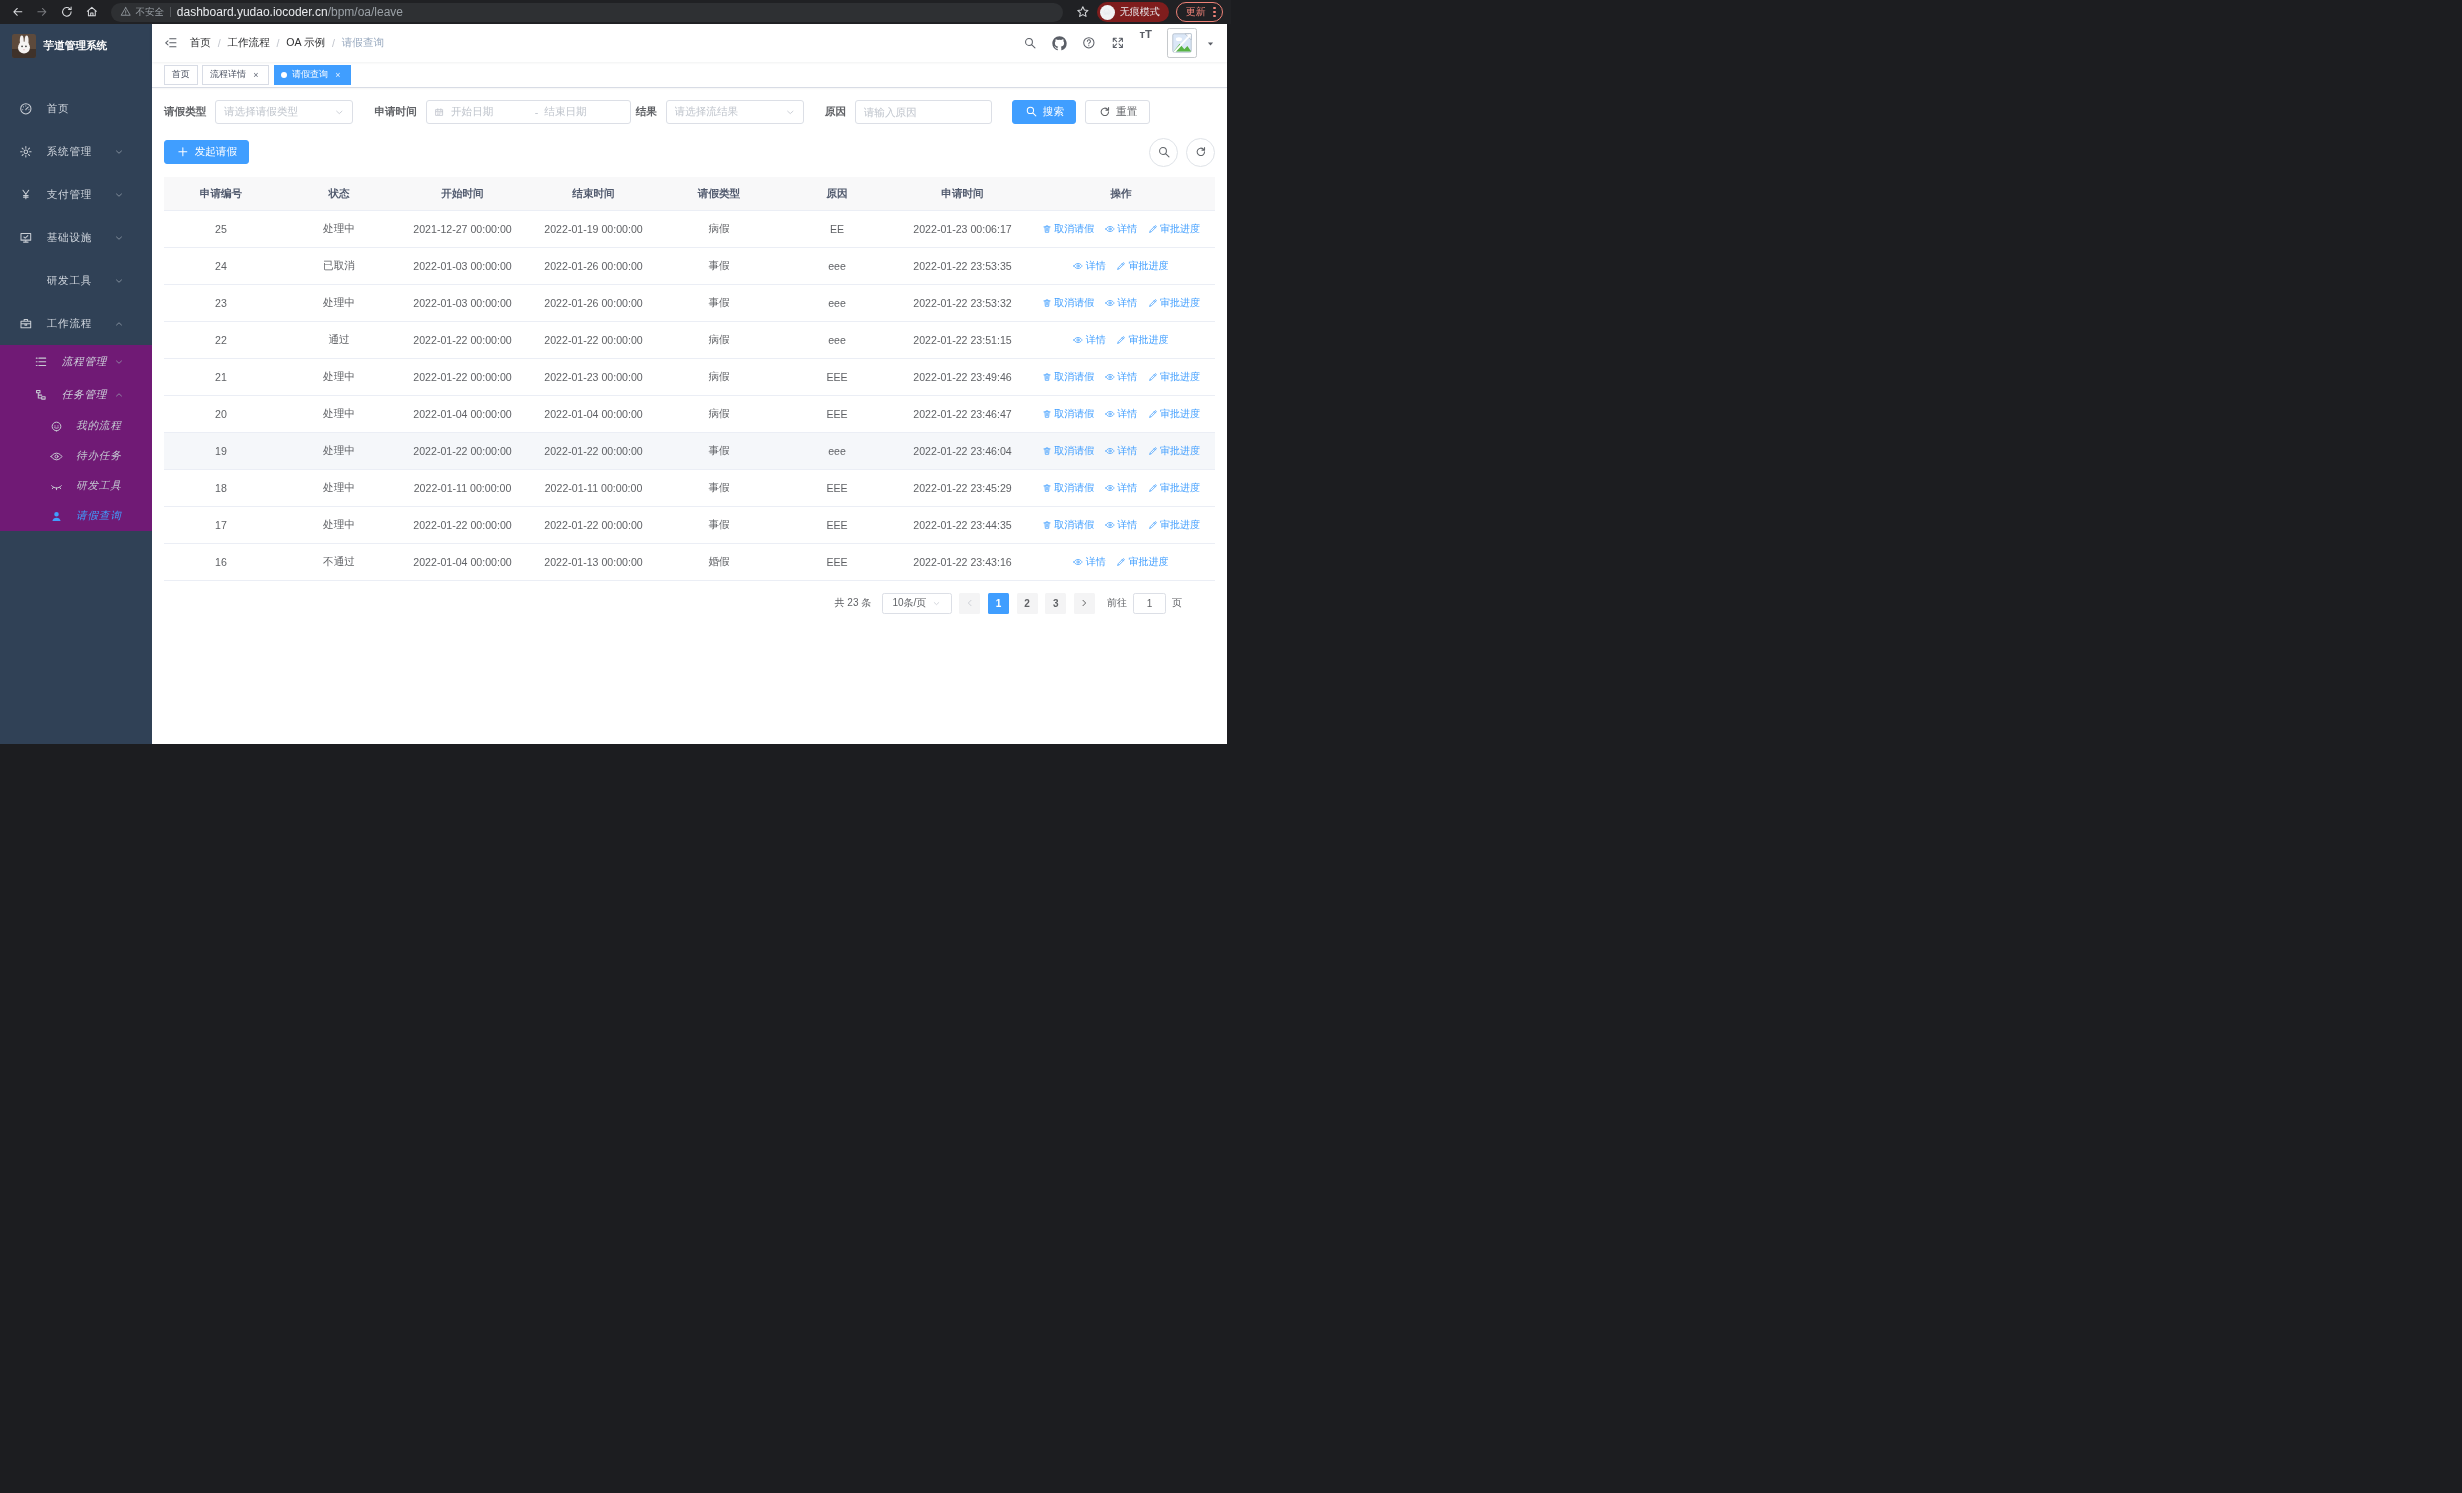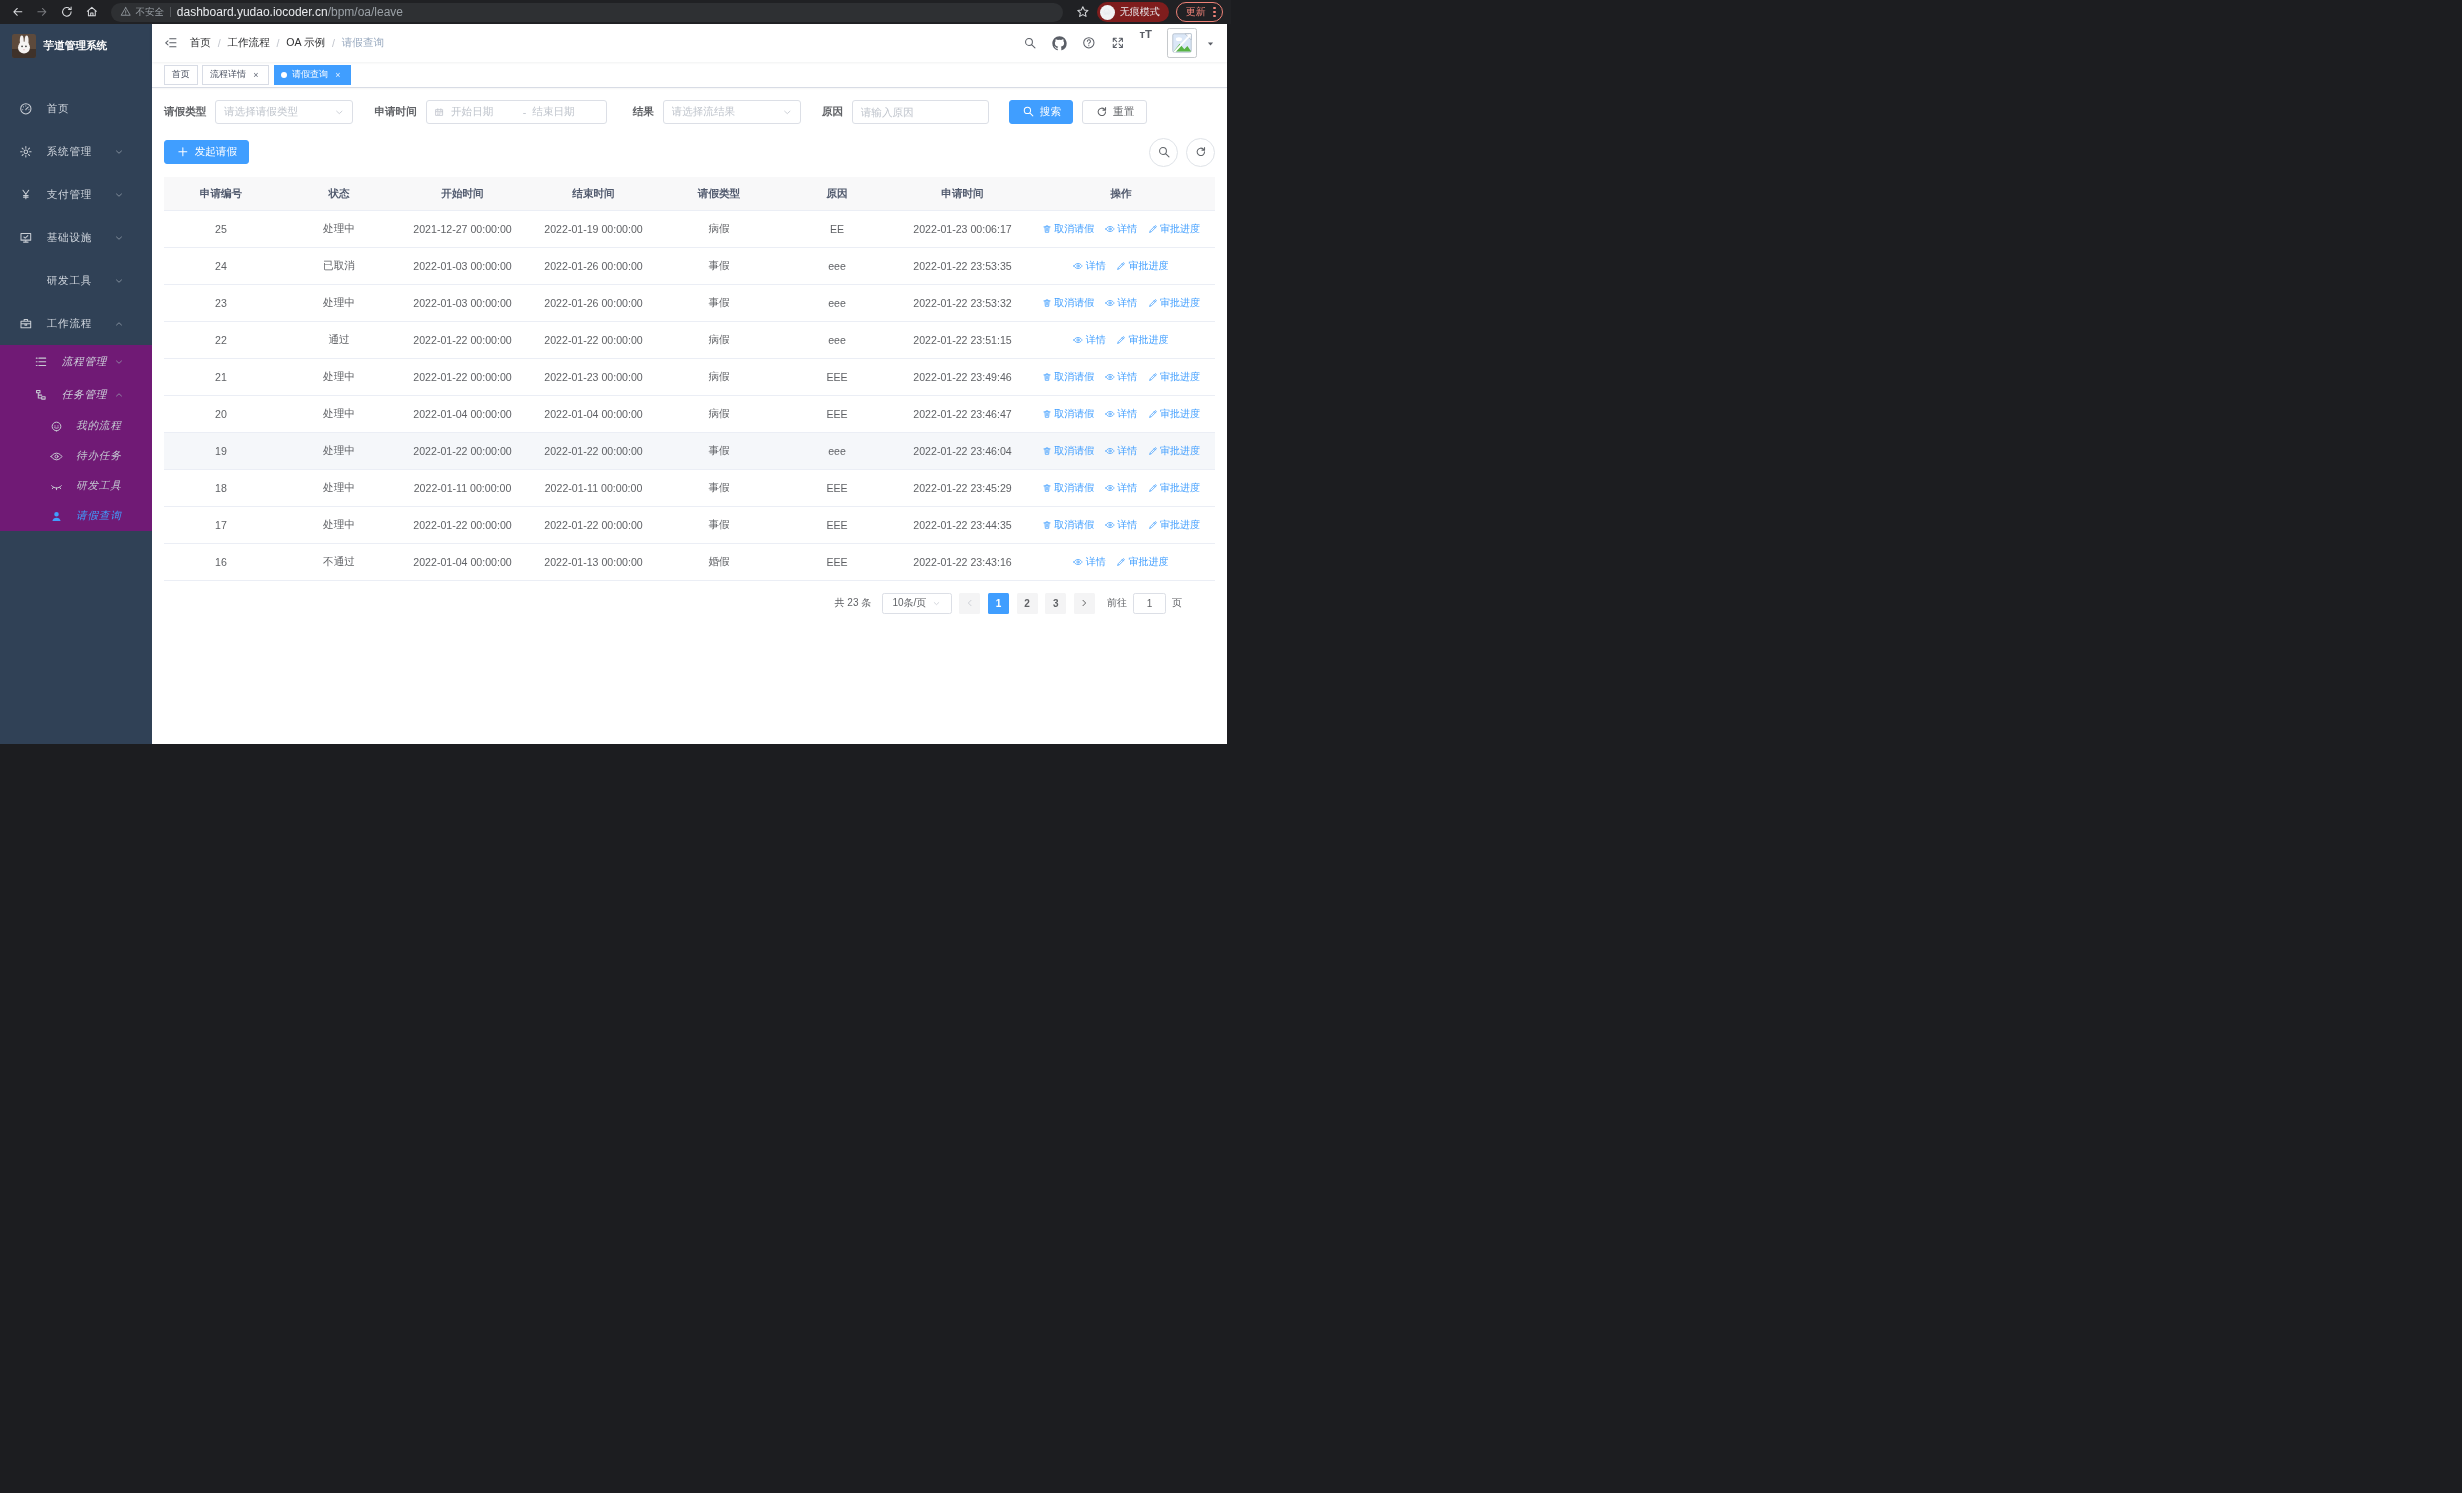--- a/index.html
+++ b/index.html
@@ -74,21 +74,21 @@
   .tag .close{ font-size:9px; width:10.6px; height:10.6px; border-radius:50%; display:inline-flex; align-items:center; justify-content:center; color:inherit; opacity:.85;}
 
   
   .content{ flex:1; padding:12px; overflow:hidden; background:#fff;}
   .filter-row{ display:flex; align-items:center; margin-bottom:13.7px; }
   .f-label{ font-size:10.6px; font-weight:600; color:#606266; margin-right:9px; white-space:nowrap;}
   .ctl{ height:24px; border:0.8px solid #dcdfe6; border-radius:3px; background:#fff; display:flex; align-items:center; font-size:10.6px; color:#606266; padding:0 7.6px;}
   .ctl .ph{ color:#bfc4cc; flex:1; white-space:nowrap; overflow:hidden;}
   .ctl .chev{ color:#c0c4cc; }
   .sel-leave{ width:138px; margin-right:21px;}
-  .date-range{ width:181px; margin-right:26px; gap:6px;}
+  .date-range{ width:205px; margin-right:5px; gap:6px;}
   .date-range .dash{ color:#bfc4cc; }
   .sel-result{ width:138px; margin-right:21px;}
   .inp-reason{ width:137px; margin-right:20px;}
   .inp-reason input{ border:none; outline:none; width:100%; font:inherit; color:#606266;}
   .inp-reason input::placeholder{ color:#bfc4cc;}
   .btn{ height:24px; border-radius:3px; font-size:10.6px; display:inline-flex; align-items:center; justify-content:center; gap:4.6px; cursor:pointer; padding:0 11.4px; border:0.8px solid #dcdfe6; background:#fff; color:#606266;}
   .btn.primary{ background:#409eff; border-color:#409eff; color:#fff;}
   .btn-search{ margin-right:9px; }
   .toolbar-row{ display:flex; align-items:center; margin-bottom:10.6px;}
   .round-btns{ margin-left:auto; display:flex; gap:7.6px;}

